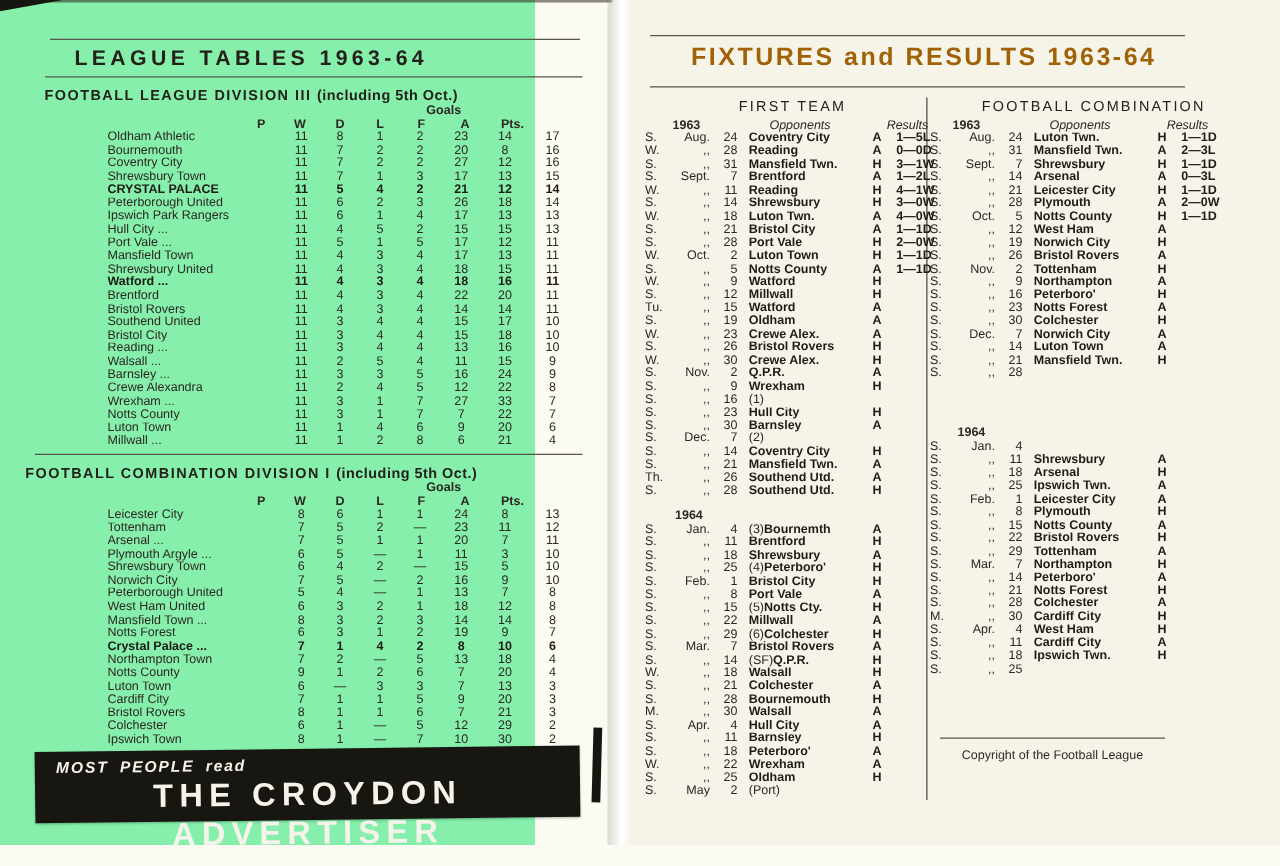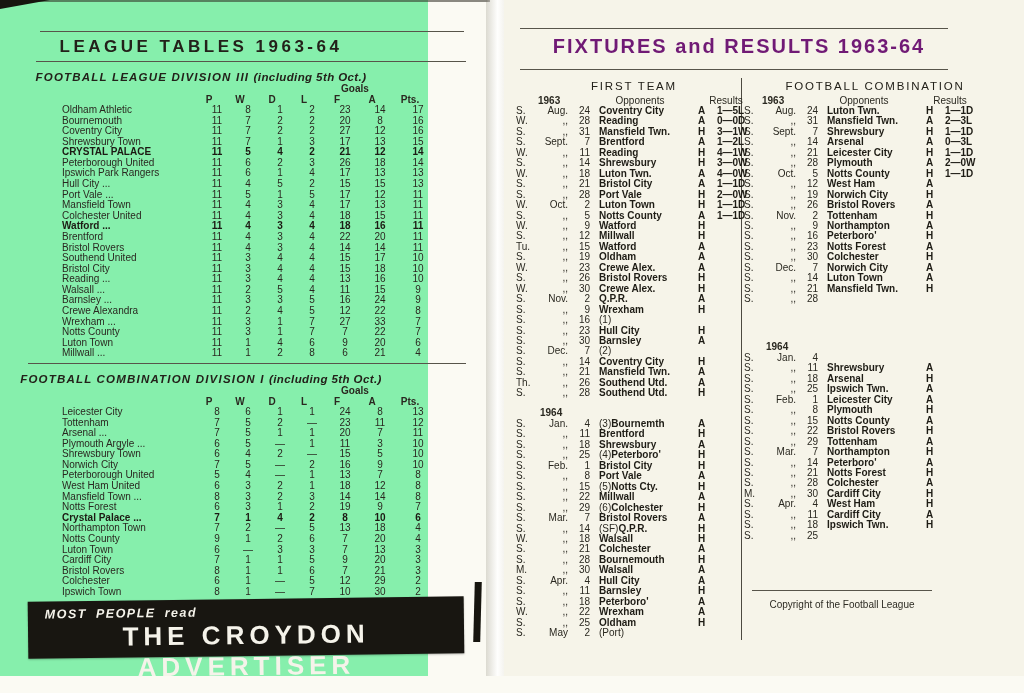--- a/index.html
+++ b/index.html
@@ -18,52 +18,52 @@
     border-top:9px solid #17150f;border-right:50px solid transparent;}
   #topline-artifact{position:absolute;left:34px;top:0;width:456px;height:2px;background:rgba(45,42,32,.55);}
   #gutter-artifact{position:absolute;left:474px;top:582px;width:7px;height:60px;background:#17150f;transform:rotate(1.5deg);}
 
   .rule{position:absolute;height:1px;background:#57544a;}
 
   
   #lp-title{position:absolute;left:0;right:26px;top:37px;text-align:center;
     font-size:17px;font-weight:bold;letter-spacing:3.5px;color:#23211a;}
   .tbl-heading{position:absolute;left:0;right:26px;text-align:center;
-    font-size:11.5px;font-weight:bold;letter-spacing:1.2px;color:#23211a;font-style:italic;}
+    font-size:11.5px;font-weight:bold;letter-spacing:1.2px;color:#23211a;}
   .tbl-heading .note{letter-spacing:.4px;}
 
   .lg-table{position:absolute;left:62px;right:38px;
     --lg:132px 1fr 30px 32px 32px 32px 34px 36px 40px;}
   .lg-goals{display:grid;grid-template-columns:var(--lg);line-height:10px;font-size:10px;font-weight:bold;}
   .lg-goals .goals{grid-column:7/9;text-align:center;}
   .lg-cols{display:grid;grid-template-columns:var(--lg);line-height:11px;font-size:10px;font-weight:bold;}
   .lg-cols span{text-align:center;}
-  .lg-row{display:grid;grid-template-columns:var(--lg);line-height:10.58px;font-size:10px;}
+  .lg-row{display:grid;grid-template-columns:var(--lg);line-height:10.58px;font-size:10px;margin-left:24px;}
   .lg-row .nm{white-space:nowrap;overflow:hidden;}
   .lg-row .dots{white-space:nowrap;overflow:hidden;padding-left:8px;word-spacing:16px;color:#3a382e;}
   .lg-row .c{text-align:center;}
   .lg-row.bold{font-weight:bold;color:#1c1a13;}
 
   
   #ad-banner{position:absolute;left:28px;top:599px;width:436px;height:57px;
     background:#181611;color:#f5f3ea;transform:rotate(-0.7deg);box-shadow:0 1px 2px rgba(0,0,0,.25);}
   #ad-kicker{position:absolute;left:17px;top:6px;font-size:12.5px;font-style:italic;
     font-weight:bold;letter-spacing:1.5px;word-spacing:4px;}
   #ad-name{position:absolute;left:0;right:0;top:21px;text-align:center;
     font-size:26px;font-weight:bold;letter-spacing:5px;}
 
   
   #rp-title{position:absolute;left:0;right:50px;top:35px;text-align:center;
-    font-size:20px;font-weight:bold;letter-spacing:2px;color:#701a75;}
+    font-size:20px;font-weight:bold;letter-spacing:2px;color:#a16207;}
   .fx-heading{position:absolute;top:80px;text-align:center;font-size:11.5px;
     font-weight:normal;letter-spacing:1.8px;color:#23211a;}
   #ft-heading{left:26px;width:208px;}
   #fc-heading{left:248px;width:246px;}
   .fx-year{position:absolute;font-size:10px;font-weight:bold;}
-  .fx-lbl{position:absolute;font-size:10px;text-align:center;}
+  .fx-lbl{position:absolute;font-size:10px;font-style:italic;text-align:center;}
   #col-divider{position:absolute;left:237px;top:78px;width:1px;height:562px;background:#4c4940;}
 
   .fx-block{position:absolute;width:222px;}
   .fx-row{display:grid;grid-template-columns:20px 36px 18px 108px 16px auto;
     line-height:10.45px;font-size:10px;}
   .fx-d{text-align:left;}
   .fx-m{text-align:right;padding-right:4px;}
   .fx-dt{text-align:right;}
   .fx-opp{padding-left:9px;font-weight:bold;white-space:nowrap;overflow:hidden;color:#1e1c15;}
   .fx-opp .pre{font-weight:normal;color:#2a2820;}
@@ -225,21 +225,21 @@
     <span class="c">11</span>
     <span class="c">4</span>
     <span class="c">3</span>
     <span class="c">4</span>
     <span class="c">17</span>
     <span class="c">13</span>
     <span class="c">11</span>
   </div>
 
   <div class="lg-row">
-    <span class="nm">Colchester United</span>
+    <span class="nm">Shrewsbury United</span>
     <span class="dots">...</span>
     <span class="c">11</span>
     <span class="c">4</span>
     <span class="c">3</span>
     <span class="c">4</span>
     <span class="c">18</span>
     <span class="c">15</span>
     <span class="c">11</span>
   </div>
 

